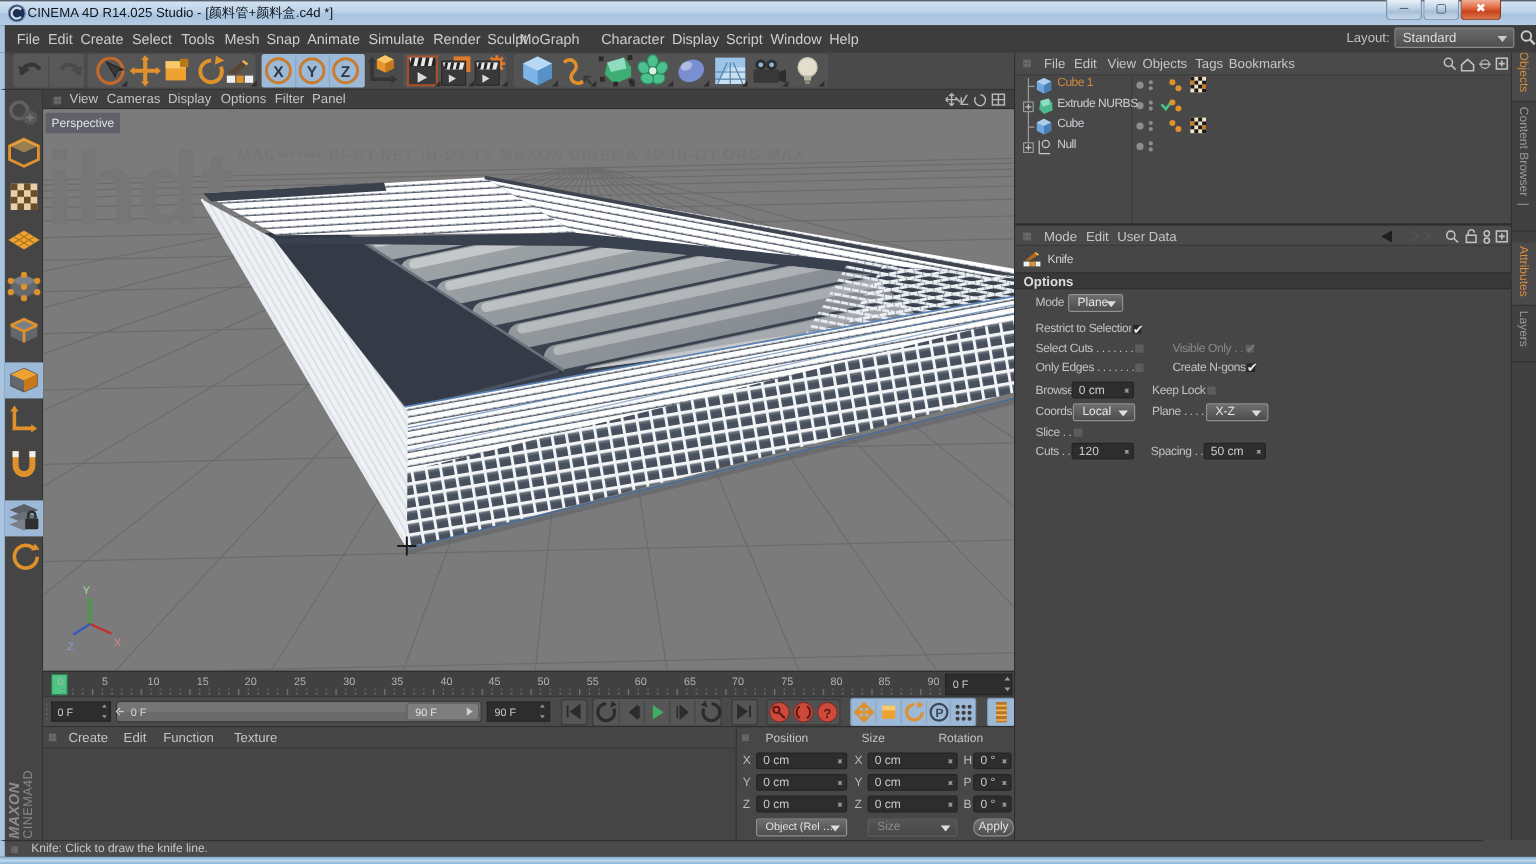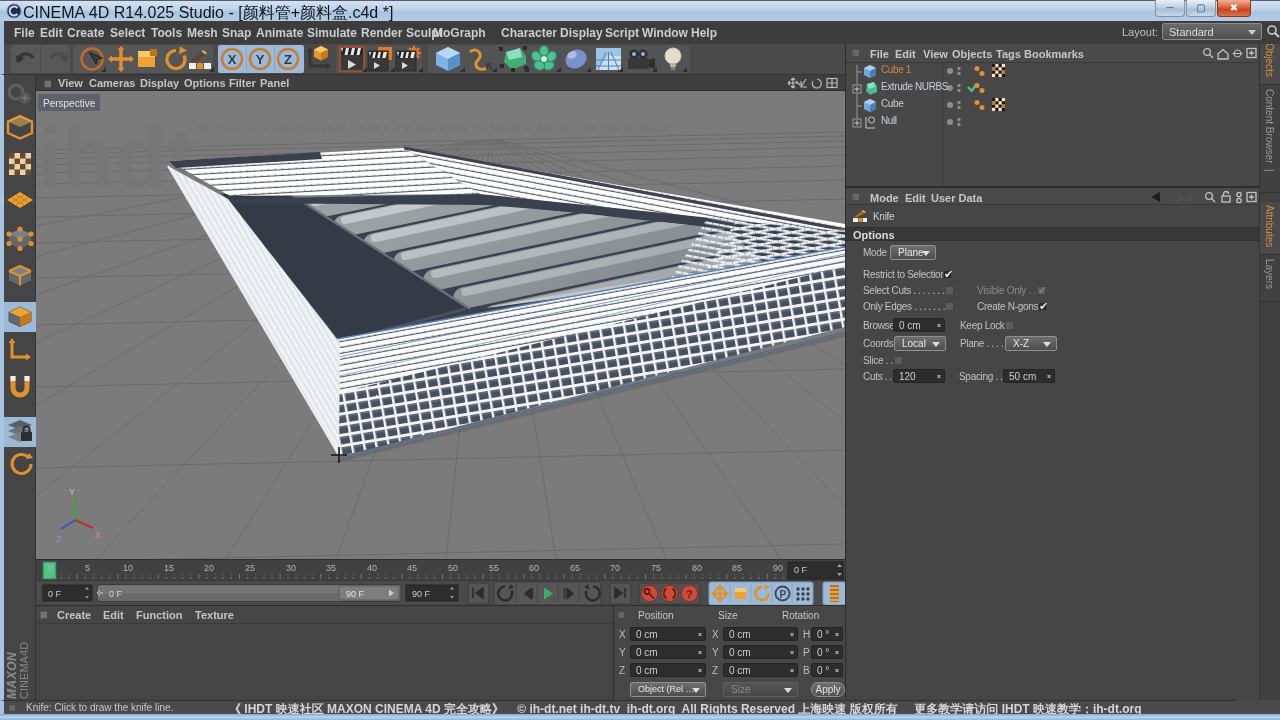--- a/index.html
+++ b/index.html
@@ -5,21 +5,21 @@
 * { margin:0; padding:0; box-sizing:border-box; }
 html,body { width:1280px; height:720px; overflow:hidden; background:#4a4a4a;
   font-family:"Liberation Sans", sans-serif; }
 #stage { position:absolute; left:0; top:0; width:1280px; height:720px; }
 .abs { position:absolute; }
 
 
 #titlebar { left:0; top:0; width:1280px; height:21px;
   background:linear-gradient(#d3e2f2 0%, #bcd2e8 45%, #a9c4e0 55%, #b5cce4 100%);
   border-top:1px solid #55616e; }
-#titletext { left:23px; top:3px; font-size:16px; color:#10151a; white-space:nowrap; }
+#titletext { left:23px; top:3px; font-size:11px; color:#10151a; white-space:nowrap; }
 .winbtn { top:0px; height:17px; border:1px solid #7e94aa; border-top:none;
   border-radius:0 0 4px 4px; background:linear-gradient(#e8f1f9, #c2d4e6 40%, #a9bfd6 60%, #c6d8ea);
   color:#3a4a5a; font-size:10px; text-align:center; line-height:15px; }
 #btnclose { background:linear-gradient(#f0b09a, #e06b43 40%, #c8441e 60%, #d8764e);
   border-color:#8c3418; color:#fff; }
 
 
 #menubar { left:0; top:21px; width:1280px; height:23px; background:#3d3d3d;
   border-left:4px solid #a9c4e0; border-right:1px solid #3d3d3d; }
 #menubar .mi { position:absolute; top:5px; font-size:12px; color:#cdcdcd; }
@@ -96,21 +96,21 @@
   border-left:1px solid #333; }
 .vtab { position:absolute; left:0; width:21px; color:#9a9a9a; font-size:10px; overflow:hidden; }
 .vtab span { position:absolute; left:4px; top:3px; writing-mode:vertical-rl; white-space:nowrap; }
 .vtab.orange { color:#d78e3e; }
 
 
 #statusbar { left:0; top:700px; width:1236px; height:14px; background:#4a4a4a;
   border-top:1px solid #303030; border-left:4px solid #a9c4e0; }
 #bottomblue { left:0; top:714px; width:1280px; height:6px;
   background:linear-gradient(#7ea6cc, #bcd7ee 50%, #8cb4d8); }
-.mi { white-space:nowrap;font-weight:bold; }
+.mi { white-space:nowrap; }
 </style>
 </head>
 <body>
 <div id="stage">
 
   <div id="titlebar" class="abs"></div>
   <svg class="abs" style="left:6px;top:3px" width="16" height="16" viewBox="0 0 16 16">
     <circle cx="8" cy="8" r="7" fill="#1b2f52"></circle>
     <circle cx="8" cy="8" r="7" fill="none" stroke="#6d87b0" stroke-width="1"></circle>
     <path d="M11.5 5 A4.5 4.5 0 1 0 11.5 11" fill="none" stroke="#cfd8e8" stroke-width="2"></path>
@@ -953,17 +953,16 @@
         <span>Layers</span>
       </div>
   </div>
 
   <div class="abs" style="left:5px;top:699px;transform:rotate(-90deg);transform-origin:0 0;font-size:12px;font-weight:bold;font-style:italic;color:#8e8e8e;letter-spacing:0.5px;white-space:nowrap">MAXON</div>
   <div class="abs" style="left:18px;top:699px;transform:rotate(-90deg);transform-origin:0 0;font-size:10.5px;color:#888;letter-spacing:0.4px;white-space:nowrap">CINEMA4D</div>
 
   <div id="statusbar" class="abs">
     <span style="position:absolute;left:5px;top:3px;color:#777;font-size:7px">▦</span>
     <span style="position:absolute;left:22px;top:1px;font-size:10px;color:#c8c8c8">Knife: Click to draw the knife line.</span>
-    <span style="position:absolute;left:225px;top:0px;font-size:12px;color:#d6d6d6;font-weight:bold">《 IHDT 映速社区 MAXON CINEMA 4D 完全攻略》&nbsp;&nbsp;&nbsp; © ih-dt.net ih-dt.tv&nbsp; ih-dt.org&nbsp; All Rights Reserved 上海映速 版权所有&nbsp;&nbsp;&nbsp;&nbsp; 更多教学请访问 IHDT 映速教学：ih-dt.org</span>
   </div>
   <div id="bottomblue" class="abs"></div>
 
 </div>
 
 </body></html>

